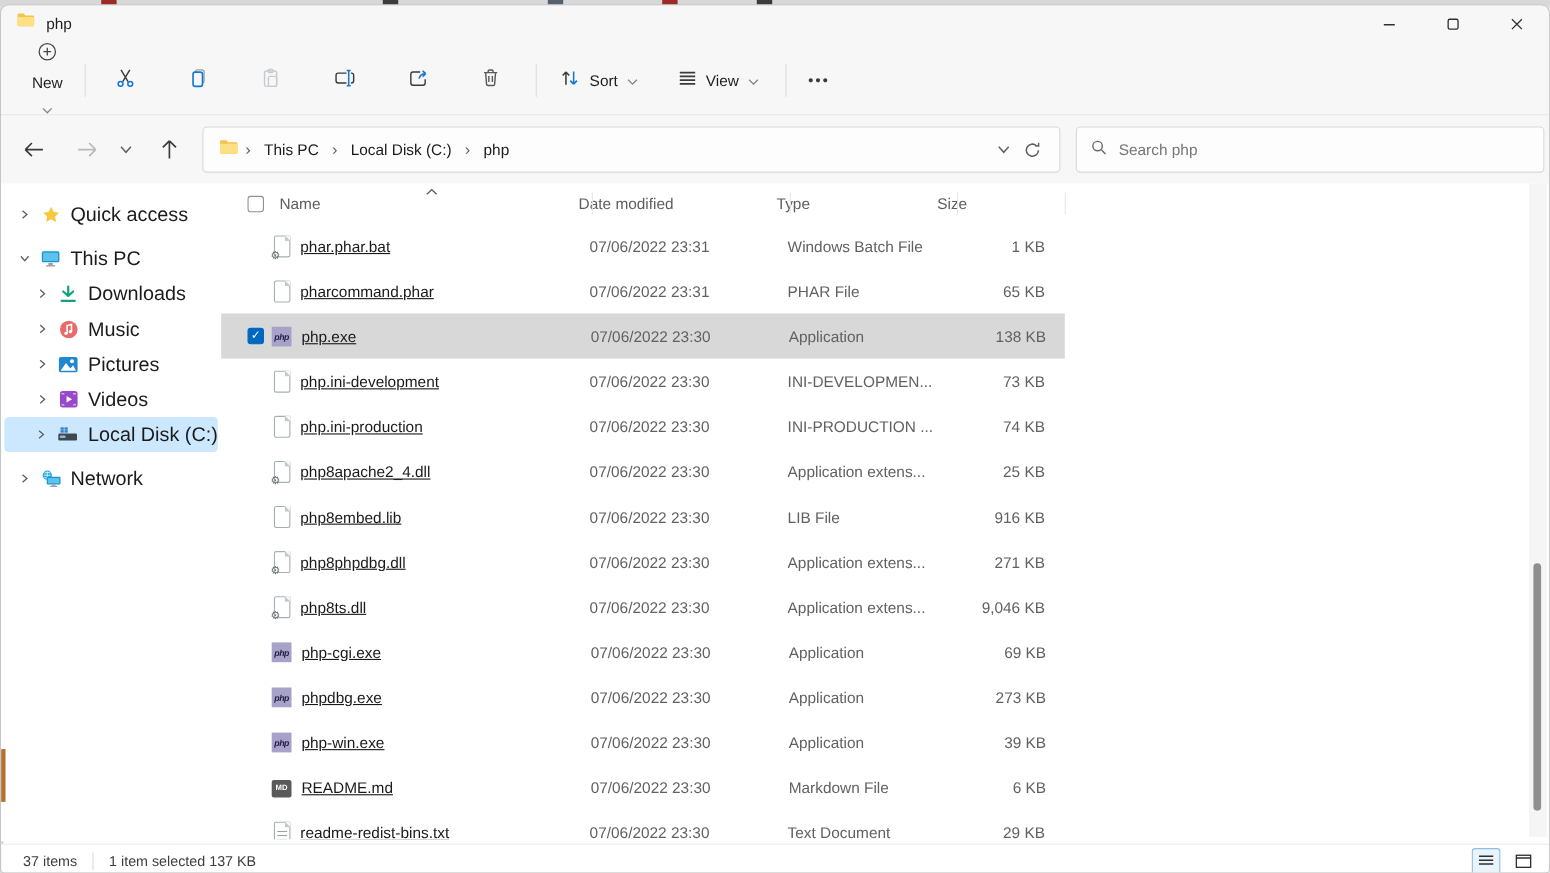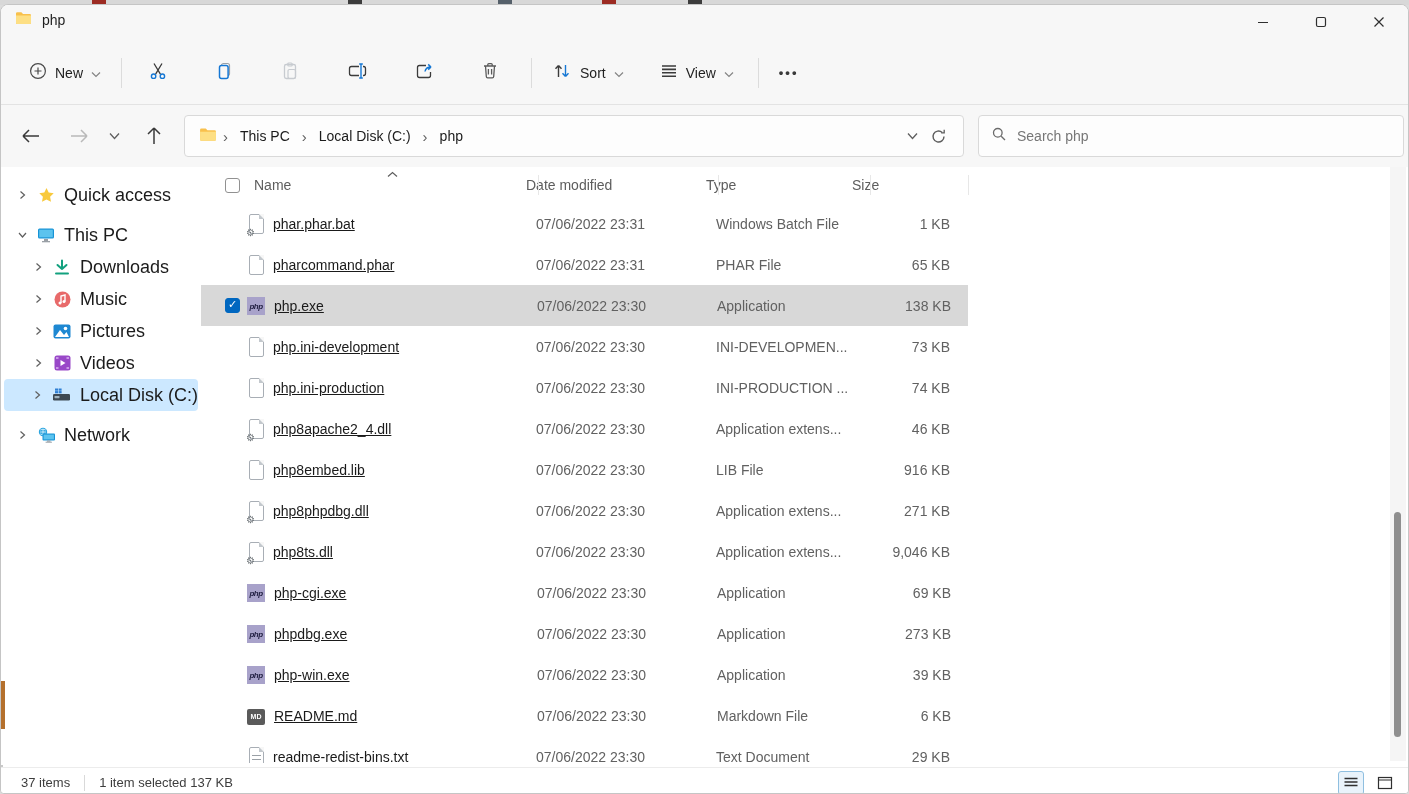--- a/index.html
+++ b/index.html
@@ -18,21 +18,21 @@
   .tab { position:absolute; left:14px; top:6px; display:flex; align-items:center; gap:10px; }
   .tab .label { font-size:14px; color:#1f1f1f; }
   .win-controls { position:absolute; right:0; top:0; height:36px; display:flex; }
   .win-btn { width:58px; height:34px; display:flex; align-items:center; justify-content:center; background:transparent; border:none; cursor:pointer; }
 
   
   .toolbar { position:relative; height:64px; background:#f7f7f7; border-bottom:1px solid #e3e3e3; display:flex; align-items:center; }
   .tbtn { display:flex; align-items:center; gap:8px; background:transparent; border:none; border-radius:4px; padding:8px 10px; font-size:14px; color:#1f1f1f; cursor:pointer; }
   .tbtn.icon-only { padding:8px 12px; }
   .tsep { width:1px; height:30px; background:#dcdcdc; margin:0 10px; }
-  .new-btn { margin-left:18px; }
+  .new-btn { margin-left:18px;flex-direction:column; }
   .chev-s { opacity:.75; }
   .cut-btn{margin-left:4px}
   .ellipsis-btn { letter-spacing:2px; font-weight:bold; }
 
   
   .navbar { position:relative; height:62px; background:#f7f7f7; display:flex; align-items:center; }
   .nav-ic { background:transparent; border:none; border-radius:4px; padding:6px; cursor:pointer; display:flex; align-items:center; justify-content:center; }
   .nav-back{ margin-left:14px; } .nav-fwd{ margin-left:16px; } .nav-hist{ margin-left:8px; } .nav-up{ margin-left:14px; }
   .addressbar { margin-left:16px; width:780px; height:42px; background:#fdfdfd; border:1px solid #d9d9d9; border-radius:4px;
                 display:flex; align-items:center; padding:0 10px 0 14px; }
@@ -504,21 +504,21 @@
               <span class="col-type">INI-PRODUCTION ...</span>
               <span class="col-size">74 KB</span>
             </div>
 
             <div class="row">
               <span class="rowcheck"></span>
               <span class="fi gear-doc"></span>
               <span class="col-name">php8apache2_4.dll</span>
               <span class="col-date">07/06/2022 23:30</span>
               <span class="col-type">Application extens...</span>
-              <span class="col-size">46 KB</span>
+              <span class="col-size">25 KB</span>
             </div>
 
             <div class="row">
               <span class="rowcheck"></span>
               <span class="fi plain-doc"></span>
               <span class="col-name">php8embed.lib</span>
               <span class="col-date">07/06/2022 23:30</span>
               <span class="col-type">LIB File</span>
               <span class="col-size">916 KB</span>
             </div>

